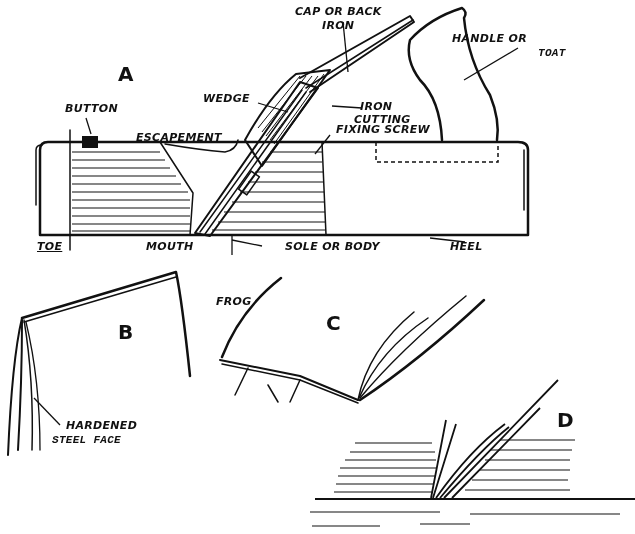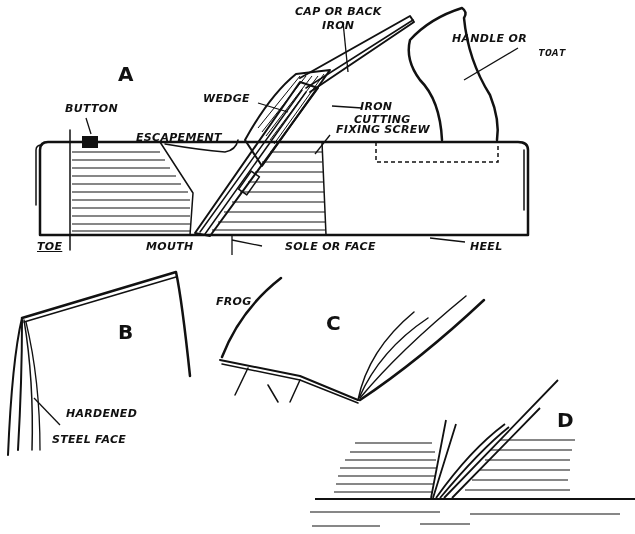--- a/index.html
+++ b/index.html
@@ -144,17 +144,17 @@
 <div class="lbl" style="left:538px;top:47px;font-family:Liberation Mono, monospace;">TOAT</div>
 <div class="lbl" style="left:203px;top:85px;margin-top:8px;">WEDGE</div>
 <div class="lbl" style="left:354px;top:86px;margin-top:28px;">CUTTING</div>
 <div class="lbl" style="left:360px;top:101px;">IRON</div>
 <div class="lbl" style="left:65px;top:103px;">BUTTON</div>
 <div class="lbl" style="left:136px;top:132px;">ESCAPEMENT</div>
 <div class="lbl" style="left:336px;top:124px;">FIXING SCREW</div>
 <div class="lbl" style="left:37px;top:241px;text-decoration:underline;">TOE</div>
 <div class="lbl" style="left:146px;top:241px;">MOUTH</div>
 <div class="lbl" style="left:216px;top:257px;margin-top:39px;">FROG</div>
-<div class="lbl" style="left:285px;top:241px;">SOLE OR FACE</div>
-<div class="lbl" style="left:470px;top:241px;">HEEL</div>
-<div class="lbl" style="left:66px;top:408px;">HARDENED</div>
-<div class="lbl" style="left:52px;top:434px;">STEEL FACE</div>
+<div class="lbl" style="left:285px;top:241px;">SOLE OR BODY</div>
+<div class="lbl" style="left:450px;top:241px;">HEEL</div>
+<div class="lbl" style="left:66px;top:420px;">HARDENED</div>
+<div class="lbl" style="left:52px;top:434px;font-family:Liberation Mono, monospace;">STEEL FACE</div>
 </div>
 
 </body></html>

